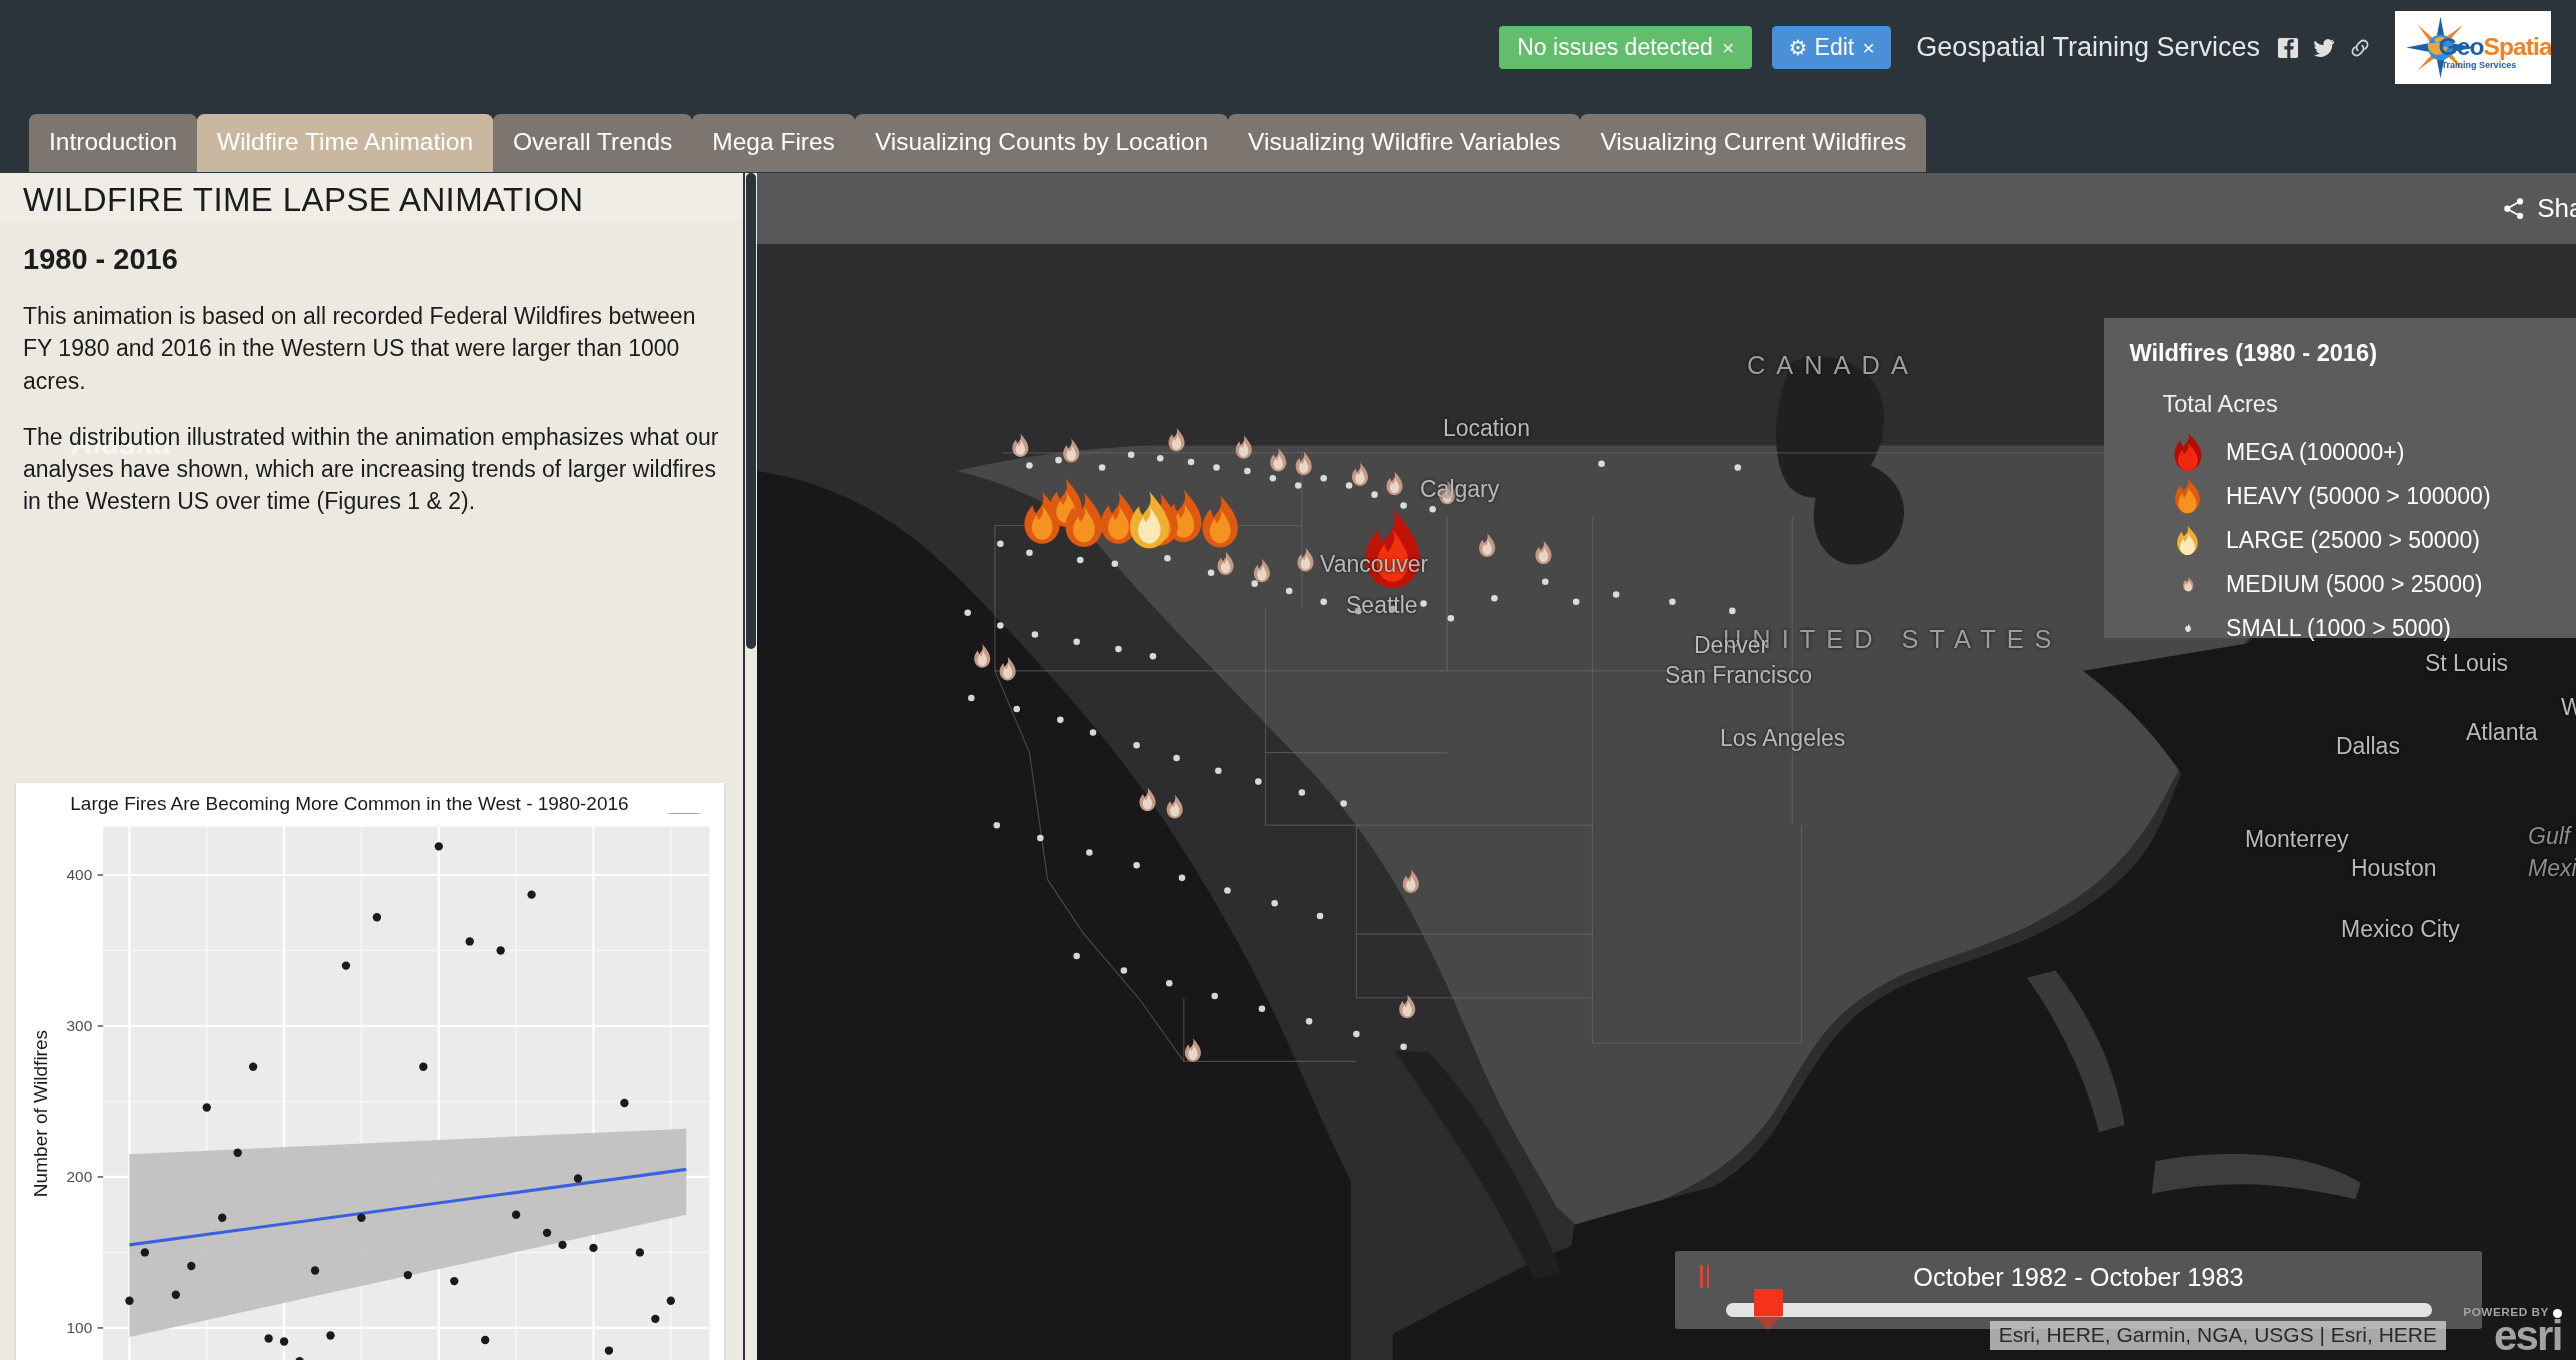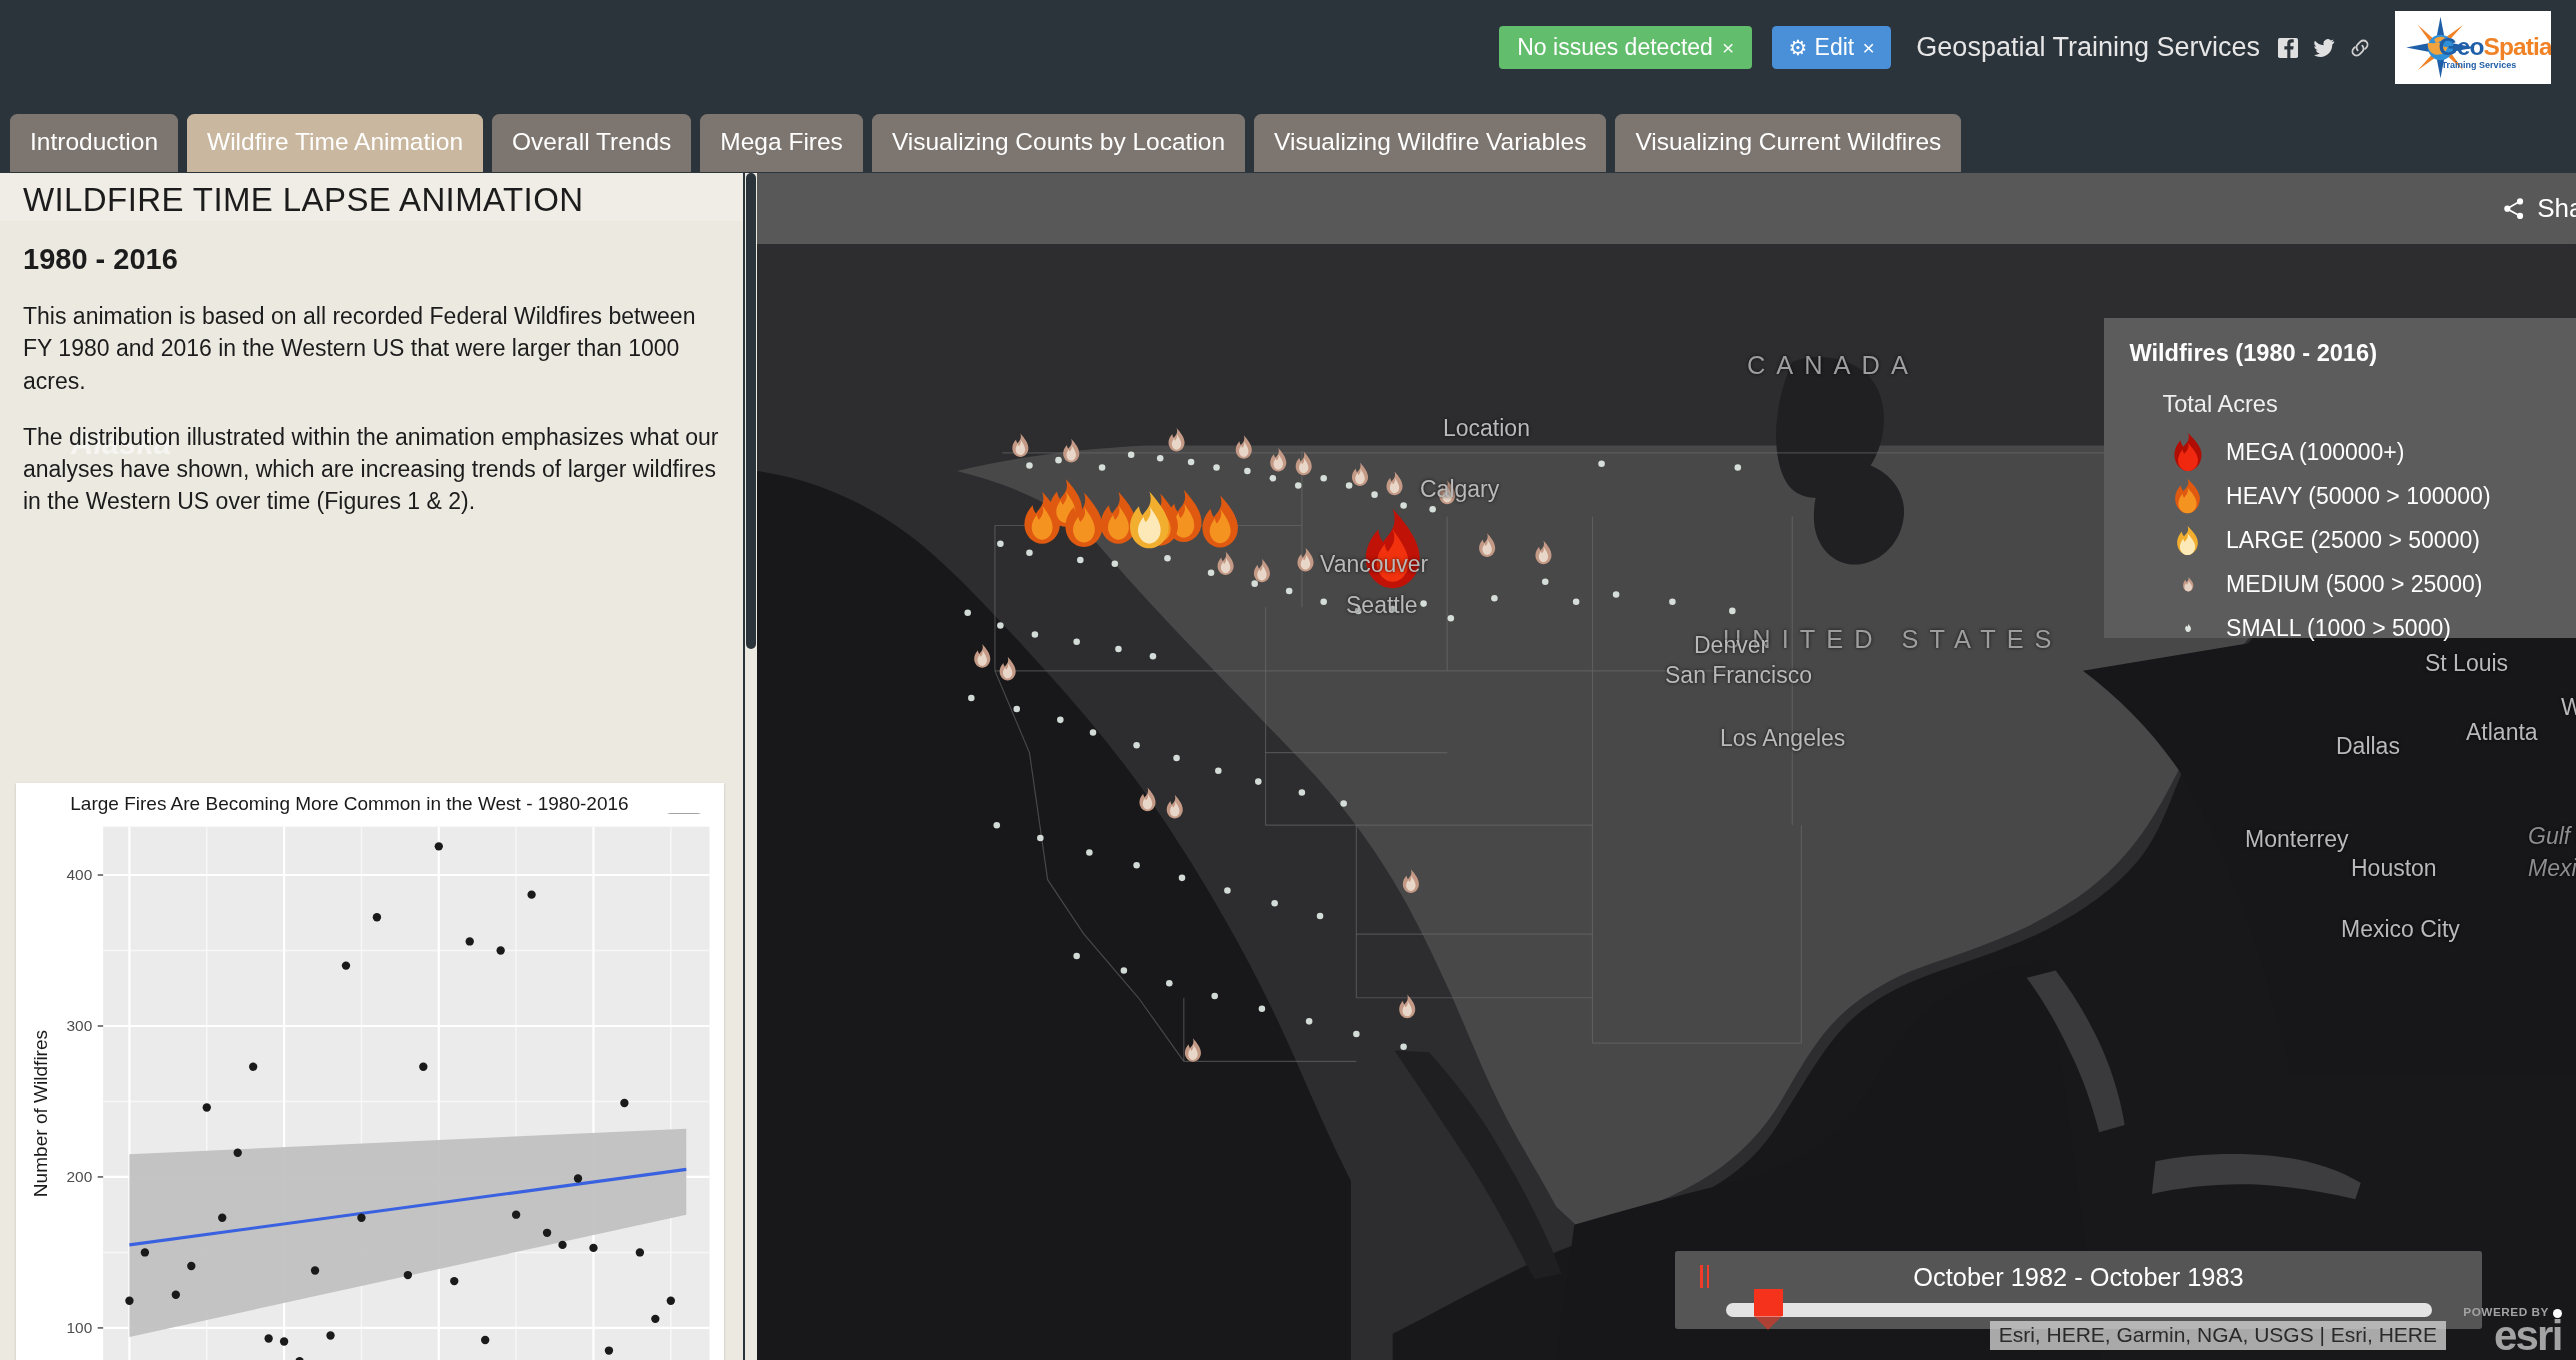--- a/index.html
+++ b/index.html
@@ -54,21 +54,21 @@
   .logo-geo { color: #1f5fa8; }
   .logo-spa { color: #f08124; }
   .logo-sub {
     position: absolute; left: 47px; top: 49px; font-size: 9px;
     color: #1f5fa8; font-weight: bold;
   }
 
   
   .tabs {
     position: absolute; top: 104px; left: 0; height: 68px;
-    display: flex; align-items: flex-end; padding-left: 10px; gap: 9px;
+    display: flex; align-items: flex-end; padding-left: 29px; 
   }
   .tab {
     background: #7d7670; color: #ffffff; font-size: 24.5px;
     padding: 14.5px 20px 16.3px 20px; border-radius: 7.3px 7.3px 0 0;
     white-space: nowrap; line-height: 1.1;
   }
   .tab.active { background: #c9b89f; }
 
   
   .left-panel {

